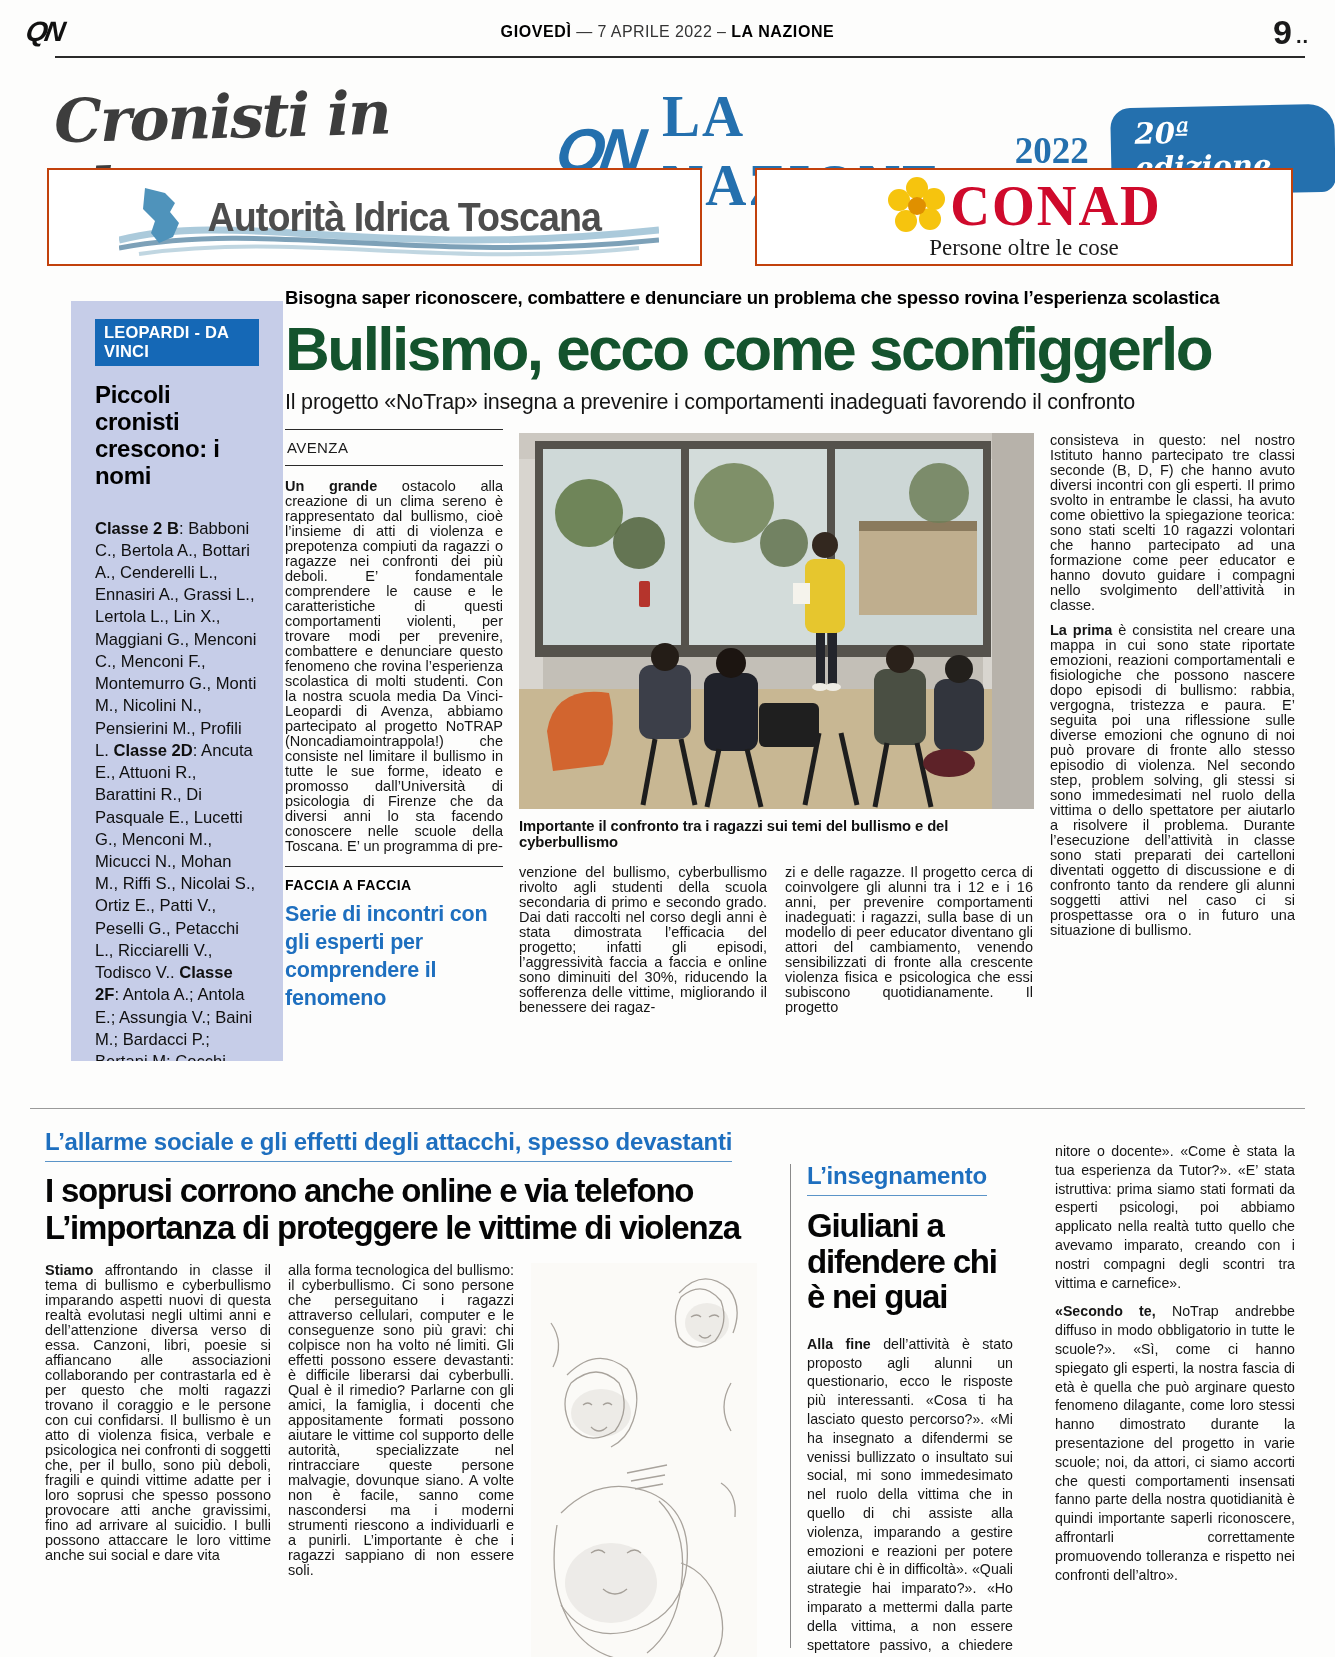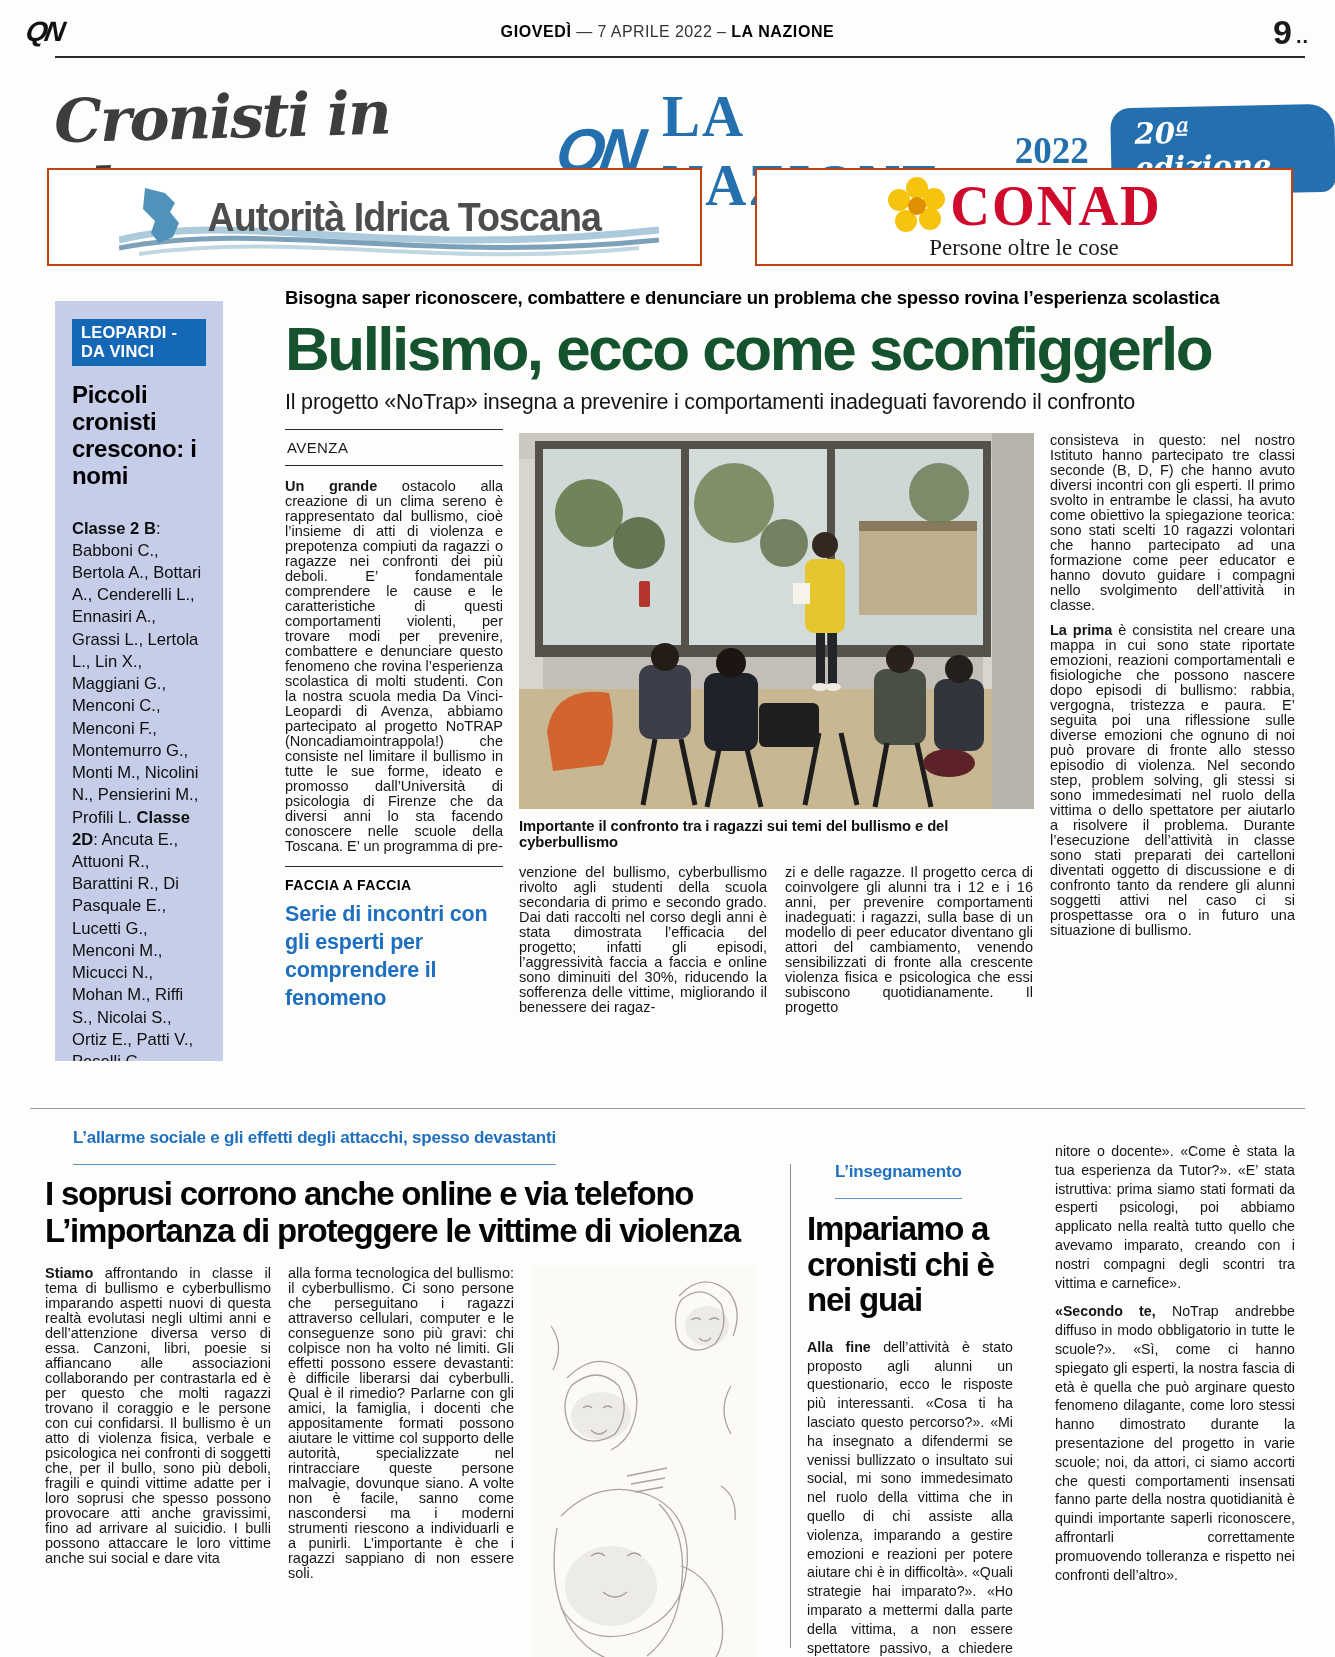--- a/index.html
+++ b/index.html
@@ -36,22 +36,22 @@
   .water-name { font-size:40px; color:#4d4d4d; font-weight:bold; letter-spacing:-1px; transform:scaleX(.94); }
   .water-waves { position:absolute; bottom:4px; left:70px; z-index:1; }
   .ad-right { width:538px; }
   .conad-col { display:flex; flex-direction:column; align-items:center; }
   .conad-row { display:flex; align-items:flex-end; gap:2px; }
   .conad-name { font-family:"Liberation Serif", serif; font-weight:bold; font-size:55px; color:#cf0a2c; letter-spacing:2px; transform:scaleY(1.05); }
   .conad-tagline { font-family:"Liberation Serif", serif; font-size:23px; color:#1c1c1c; margin-top:-2px; }
 
   
   .main { position:absolute; top:287px; left:55px; width:1240px; height:806px; overflow:hidden; }
-  .sidebar { position:absolute; left:0; top:14px; width:168px; height:760px; background:#c6cde8;
-    padding:18px 17px; overflow:hidden; }
+  .sidebar { position:absolute; left:16px; top:14px; width:212px; height:760px; background:#c6cde8;
+    padding:18px 24px; overflow:hidden; }
   .side-tag { display:inline-block; background:#1568b6; color:#fff; font-weight:bold; font-size:16.5px;
     padding:4px 9px 5px; letter-spacing:.2px; }
   .side-title { font-size:24px; font-weight:bold; line-height:1.12; margin:16px 0 28px; letter-spacing:-.3px; color:#000; }
   .side-names { font-size:16.6px; line-height:1.34; color:#0f0f0f; }
   .article { position:absolute; left:230px; top:0; width:1010px; height:806px; overflow:hidden; }
   .kicker { font-size:18.5px; font-weight:bold; letter-spacing:-.2px; color:#000; }
   .headline { font-size:62px; font-weight:bold; letter-spacing:-2.5px; line-height:1.02; margin:8px 0 10px; color:#14532d; }
   .subhead { font-size:21.5px; letter-spacing:-.2px; margin-bottom:14px; color:#141414; }
   .cols { position:relative; }
   .col1 { position:absolute; left:0; top:0; width:218px; }
@@ -65,22 +65,22 @@
   .photo { width:515px; height:376px; display:block; background:#d8d5cf; }
   .caption { font-size:14.8px; font-weight:bold; margin:9px 0 15px; letter-spacing:-.1px; color:#111; }
   .under-cols { display:flex; gap:18px; }
   .under-cols p.body { width:248px; }
   .col4 { position:absolute; left:765px; top:4px; width:245px; }
 
   .section-rule { position:absolute; top:1108px; left:30px; right:30px; border-top:1px solid #9a9a9a; }
 
   
   .bottom { position:absolute; top:1126px; left:45px; width:1250px; height:531px; overflow:hidden; }
-  .b-kicker { display:inline-block; color:#1e6fbf; font-size:17px; font-weight:bold;
-    border-bottom:1.5px solid #5b94c8; padding-bottom:16px; letter-spacing:-.2px;margin-left:28px; }
+  .b-kicker { display:inline-block; color:#1e6fbf; font-size:24px; font-weight:bold;
+    border-bottom:1.5px solid #5b94c8; padding-bottom:5px; letter-spacing:-.2px; }
   .bottom-left { position:absolute; left:0; top:2px; width:712px; }
   .b-headline { font-size:33px; line-height:1.12; letter-spacing:-1.2px; margin:11px 0 16px; font-weight:bold; color:#050505; }
   .b-cols { display:flex; gap:17px; }
   .b-col { width:226px; }
   .sketch { width:226px; height:402px; display:block; background:#fbfaf7; }
   .vdivider { position:absolute; left:745px; top:38px; height:484px; width:1px; background:#8a8a8a; }
   .bottom-mid { position:absolute; left:762px; top:36px; width:206px; }
   .m-headline { font-size:33px; line-height:1.08; letter-spacing:-1.2px; margin:12px 0 20px; font-weight:bold; color:#050505; }
   .bottom-mid p.body, .bottom-right p.body { font-size:14.2px; line-height:18.8px; }
   .bottom-right { position:absolute; left:1010px; top:16px; width:240px; }
@@ -267,21 +267,21 @@
             <ellipse cx="176" cy="60" rx="22" ry="20"></ellipse>
           </g>
         </svg>
       </div>
     </div>
 
     <div class="vdivider"></div>
 
     <div class="bottom-mid">
       <span class="b-kicker">L’insegnamento</span>
-      <h3 class="m-headline">Impariamo a cronisti chi è nei guai</h3>
+      <h3 class="m-headline">Giuliani a difendere chi è nei guai</h3>
       <p class="body"><b>Alla fine</b><span> dell’attività è stato proposto agli alunni un questionario, ecco le risposte più interessanti. «Cosa ti ha lasciato questo percorso?». «Mi ha insegnato a difendermi se venissi bullizzato o insultato sui social, mi sono immedesimato nel ruolo della vittima che in quello di chi assiste alla violenza, imparando a gestire emozioni e reazioni per potere aiutare chi è in difficoltà». «Quali strategie hai imparato?». «Ho imparato a mettermi dalla parte della vittima, a non essere spettatore passivo, a chiedere aiuto a un adulto, ge-</span></p>
     </div>
 
     <div class="bottom-right">
       <p class="body">nitore o docente». «Come è stata la tua esperienza da Tutor?». «E’ stata istruttiva: prima siamo stati formati da esperti psicologi, poi abbiamo applicato nella realtà tutto quello che avevamo imparato, creando con i nostri compagni degli scontri tra vittima e carnefice».</p>
       <p class="body"><b>«Secondo te,</b><span> NoTrap andrebbe diffuso in modo obbligatorio in tutte le scuole?». «Sì, come ci hanno spiegato gli esperti, la nostra fascia di età è quella che può arginare questo fenomeno dilagante, come loro stessi hanno dimostrato durante la presentazione del progetto in varie scuole; noi, da attori, ci siamo accorti che questi comportamenti insensati fanno parte della nostra quotidianità è quindi importante saperli riconoscere, affrontarli correttamente promuovendo tolleranza e rispetto nei confronti dell’altro».</span></p>
     </div>
 
   </div>
 </div>

